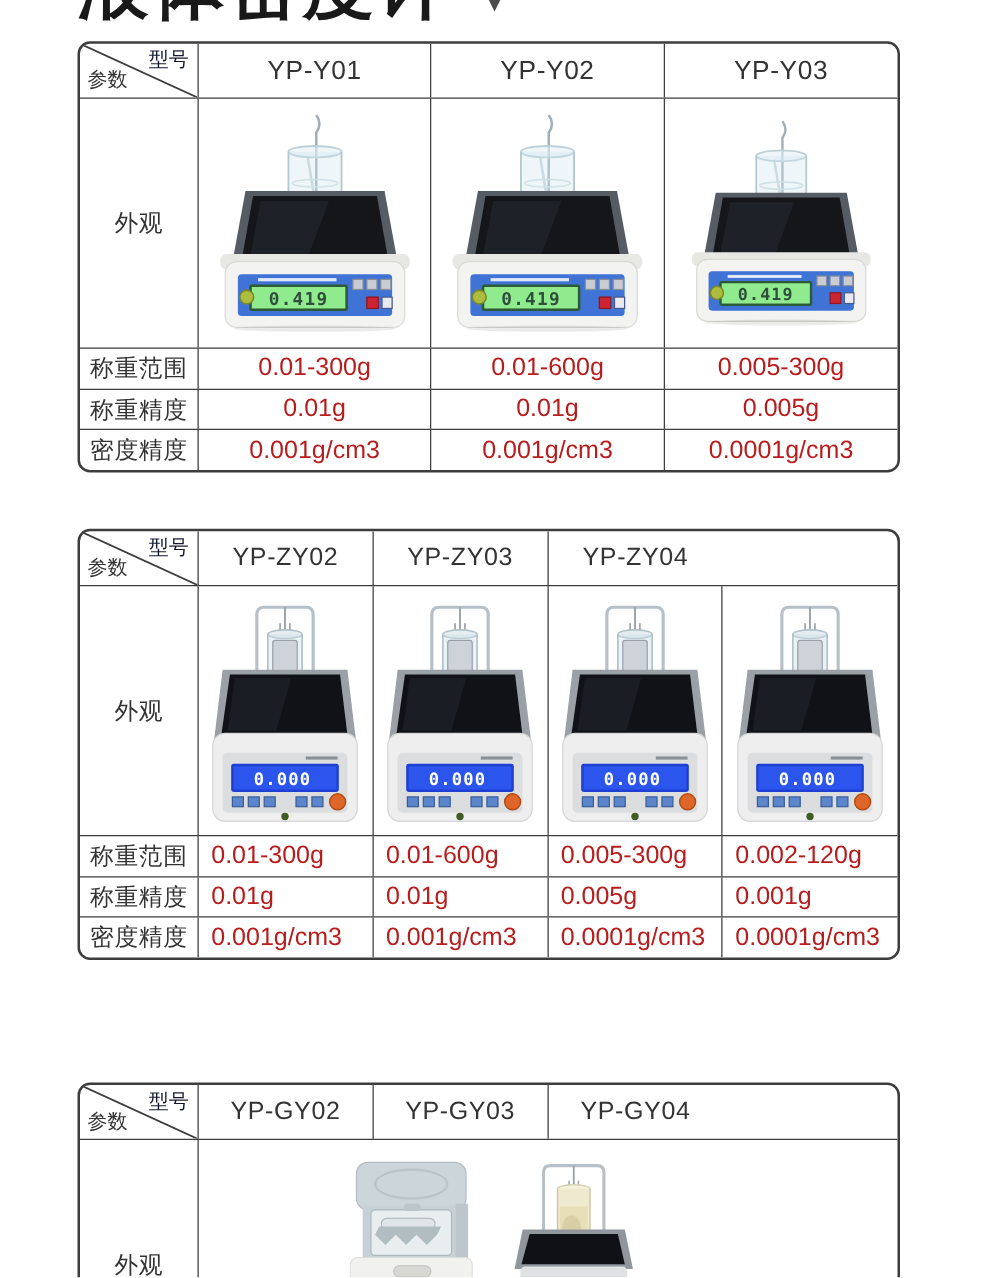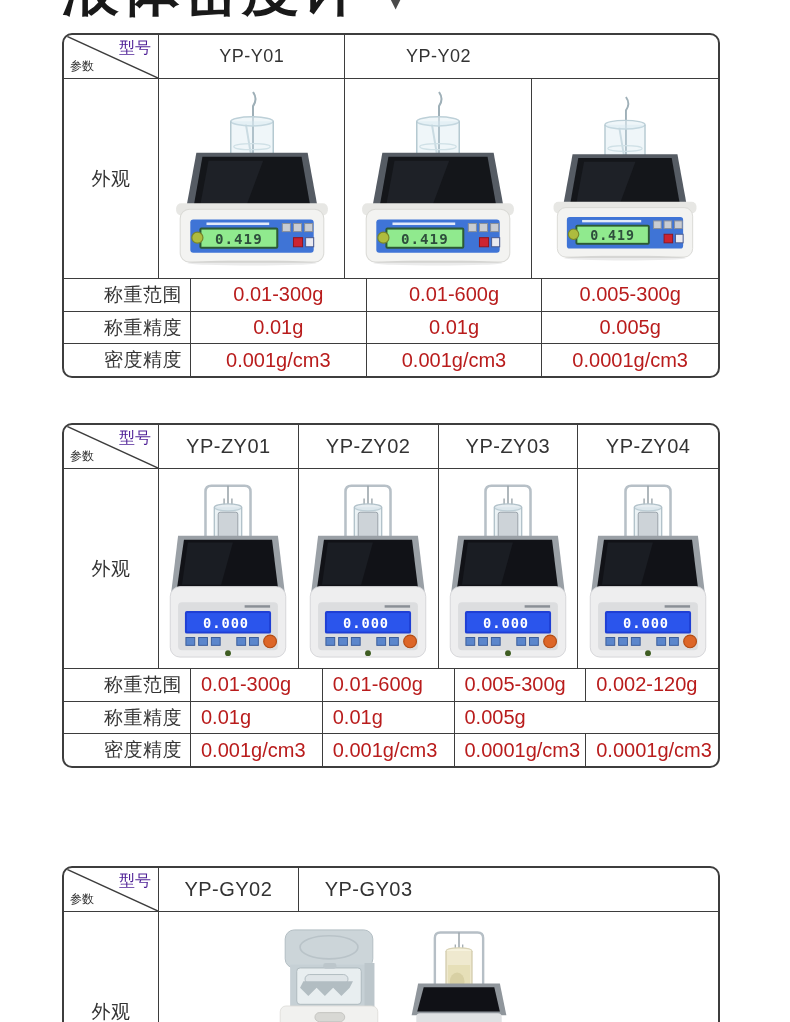--- a/index.html
+++ b/index.html
@@ -24,35 +24,35 @@
   .t1{ top:33px;  height:345px; }
   .t2{ top:423px; height:345px; }
   .t3{ top:866px; height:300px; }
   .trow{ display:grid; border-bottom:1.5px solid var(--border); }
   .trow:last-child{ border-bottom:none; }
   .t1 .trow{ grid-template-columns:95px 1fr 1fr 1fr; }
   .t2 .trow, .t3 .trow{ grid-template-columns:95px 1fr 1fr 1fr 1fr; }
   .t3 .trow.appearance{ grid-template-columns:95px 1fr; }
   .trow.thead{ height:44px; flex:none; }
   .trow.appearance{ height:200px; flex:none; }
-  .trow.data{ flex:1;padding-left:32px; }
+  .trow.data{ flex:1; }
   .cell{ border-right:1.5px solid var(--border); display:flex; align-items:center;
     justify-content:center; overflow:hidden; position:relative; }
   .cell:last-child{ border-right:none; }
-  .model{ font-size:18px; color:#333; letter-spacing:.5px; }
+  .model{ font-size:21px; color:#333; letter-spacing:.5px; }
   .t2 .model,.t3 .model{ font-size:20px; }
   .rowlabel{ font-size:19px; color:#343434; letter-spacing:.5px; }
   .val{ font-size:20px; color:#b91c1c; }
   .t2 .val{ justify-content:flex-start; padding-left:10px; }
 
   
   .corner{ position:relative; }
   .corner svg{ position:absolute; inset:0; width:100%; height:100%; }
-  .corner .c-model{ position:absolute; top:3px; right:7px; font-size:16px; color:#4c1d95; }
-  .corner .c-param{ position:absolute; bottom:3px; left:6px; font-size:12px; color:#333; }
+  .corner .c-model{ position:absolute; top:3px; right:7px; font-size:16px; color:#0f172a; }
+  .corner .c-param{ position:absolute; bottom:3px; left:6px; font-size:16px; color:#333; }
 
   .imgcell svg.product{ display:block; }
   .gy-photos{ justify-content:flex-start; }
   .gy-photos .machine{ position:absolute; }
   .machine-a{ left:108px; top:16px; }
   .machine-b{ left:248px; top:14px; }
   .defs-store{ position:absolute; width:0; height:0; }
 </style>
 </head>
 <body>
@@ -151,20 +151,21 @@
     <div class="trow thead">
       <div class="cell corner">
         <svg viewBox="0 0 95 44" preserveAspectRatio="none">
           <line x1="0" y1="0" x2="95" y2="44" stroke="#3d3d3d" stroke-width="1.5"></line>
         </svg>
         <span class="c-model">型号</span>
         <span class="c-param">参数</span>
       </div>
       <div class="cell model">YP-Y01</div>
       <div class="cell model">YP-Y02</div>
+      <div class="cell model">YP-Y03</div>
     </div>
     <div class="trow appearance">
       <div class="cell rowlabel">外观</div>
       <div class="cell imgcell">
         <svg class="product" width="172" height="177" viewBox="0 0 170 175">
             <use href="#scaleA"></use>
           </svg>
       </div>
       <div class="cell imgcell">
         <svg class="product" width="172" height="177" viewBox="0 0 170 175">
@@ -199,21 +200,20 @@
 
   <div class="spec-table t2">
     <div class="trow thead">
       <div class="cell corner">
         <svg viewBox="0 0 95 44" preserveAspectRatio="none">
           <line x1="0" y1="0" x2="95" y2="44" stroke="#3d3d3d" stroke-width="1.5"></line>
         </svg>
         <span class="c-model">型号</span>
         <span class="c-param">参数</span>
       </div>
-      <div class="cell model">YP-ZY01</div>
       <div class="cell model">YP-ZY02</div>
       <div class="cell model">YP-ZY03</div>
       <div class="cell model">YP-ZY04</div>
     </div>
     <div class="trow appearance">
       <div class="cell rowlabel">外观</div>
       <div class="cell imgcell">
         <svg class="product" width="128" height="184" viewBox="0 0 130 188">
             <use href="#scaleB"></use>
           </svg>
@@ -239,20 +239,21 @@
       <div class="cell val">0.01-300g</div>
       <div class="cell val">0.01-600g</div>
       <div class="cell val">0.005-300g</div>
       <div class="cell val">0.002-120g</div>
     </div>
     <div class="trow data">
       <div class="cell rowlabel">称重精度</div>
       <div class="cell val">0.01g</div>
       <div class="cell val">0.01g</div>
       <div class="cell val">0.005g</div>
+      <div class="cell val">0.001g</div>
     </div>
     <div class="trow data">
       <div class="cell rowlabel">密度精度</div>
       <div class="cell val">0.001g/cm3</div>
       <div class="cell val">0.001g/cm3</div>
       <div class="cell val">0.0001g/cm3</div>
       <div class="cell val">0.0001g/cm3</div>
     </div>
   </div>
 
@@ -261,20 +262,21 @@
     <div class="trow thead">
       <div class="cell corner">
         <svg viewBox="0 0 95 44" preserveAspectRatio="none">
           <line x1="0" y1="0" x2="95" y2="44" stroke="#3d3d3d" stroke-width="1.5"></line>
         </svg>
         <span class="c-model">型号</span>
         <span class="c-param">参数</span>
       </div>
       <div class="cell model">YP-GY02</div>
       <div class="cell model">YP-GY03</div>
+      <div class="cell model">YP-GY04</div>
     </div>
     <div class="trow appearance">
       <div class="cell rowlabel">外观</div>
       <div class="cell gy-photos">
         <svg class="machine machine-a" width="124" height="108" viewBox="0 0 150 130">
             <use href="#machineA"></use>
           </svg>
         <svg class="machine machine-b" width="104" height="104" viewBox="0 0 112 112">
             <use href="#machineB"></use>
           </svg>

